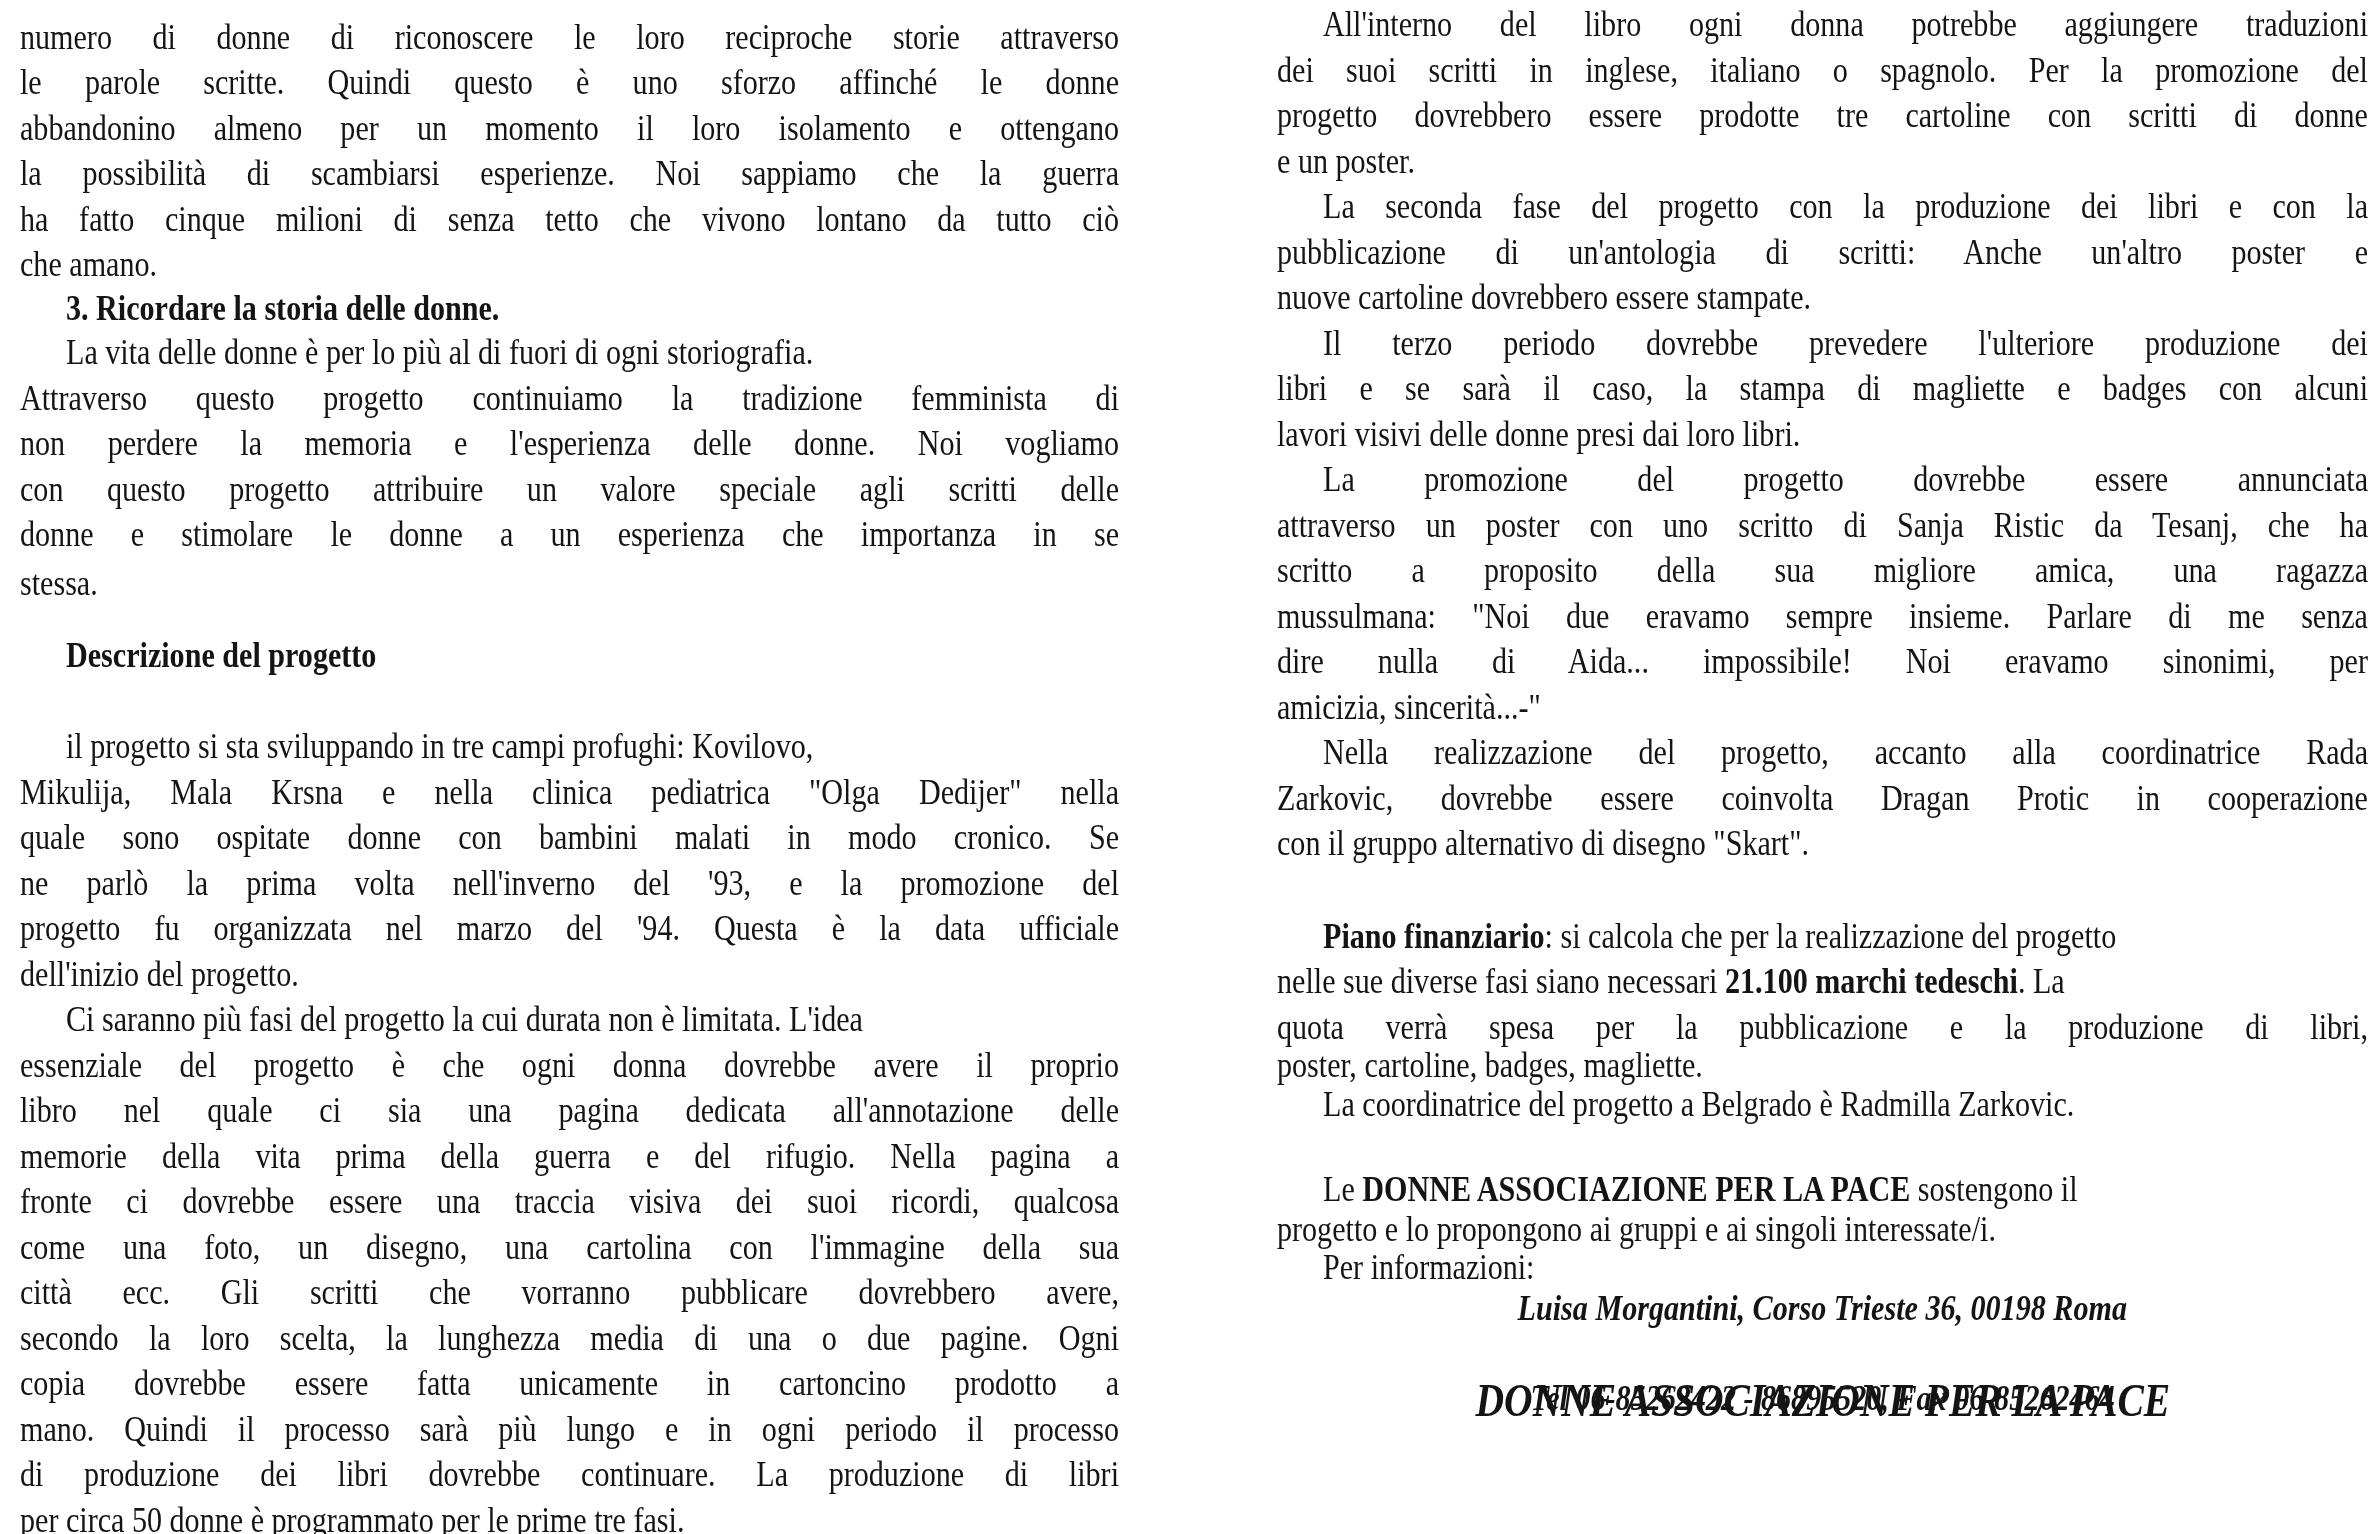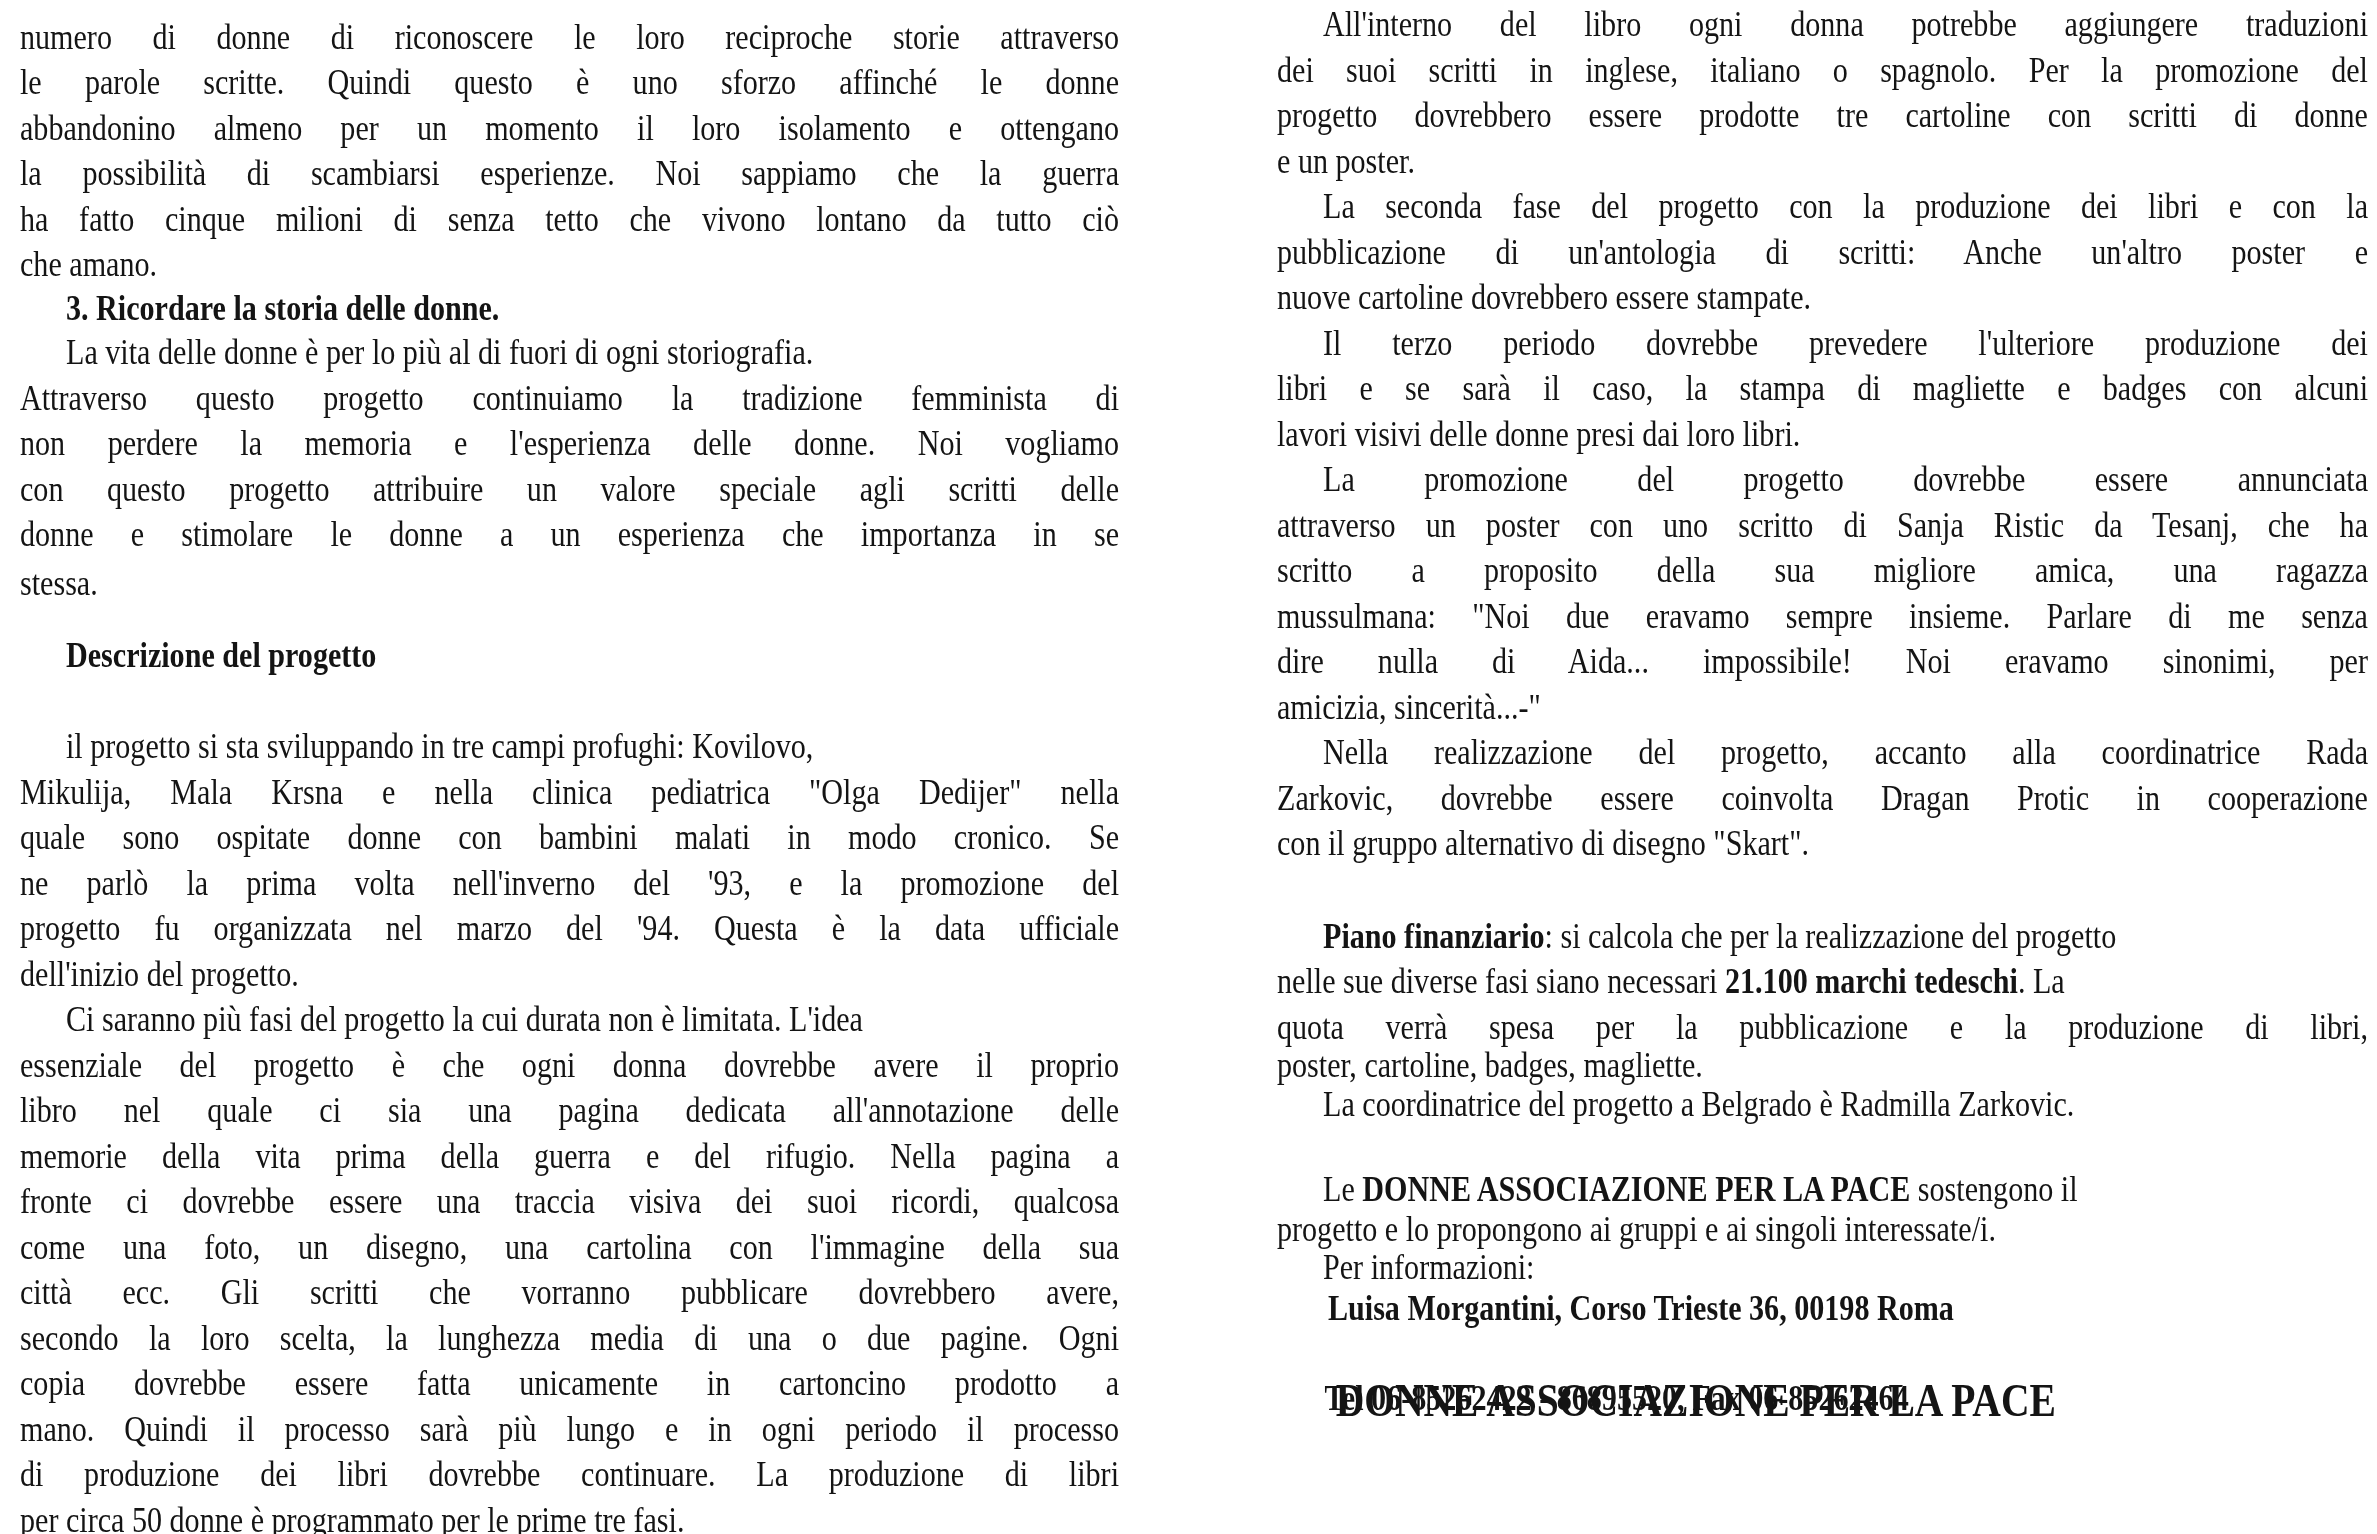--- a/index.html
+++ b/index.html
@@ -14,21 +14,21 @@
   .col-right { left: 1277px; width: 1091px; }
   .line {
     position: absolute; left: 0; white-space: nowrap;
     font-size: 35px; line-height: 44px; height: 44px;
     transform-origin: left top; transform: scaleX(0.86);
   }
   .just { text-align-last: justify; text-align: justify; width: calc(100% / 0.86); }
   .indent { left: 46px; }
   .bold { font-weight: bold; }
   .center {
-    left: 0; width: 100%; text-align: left; transform: none;
+    left: 0; width: 100%; text-align: center; transform: none; font-style: italic;
   }
   .center span { display: inline-block; transform: scaleX(0.86); transform-origin: center top; }
   .big { font-size: 46px; line-height: 55px; height: 55px; font-weight: bold; }
   .mid { font-size: 35px; font-weight: bold; }
   b { font-weight: bold; }
 </style>
 </head>
 <body>
 
 <div class="page">

